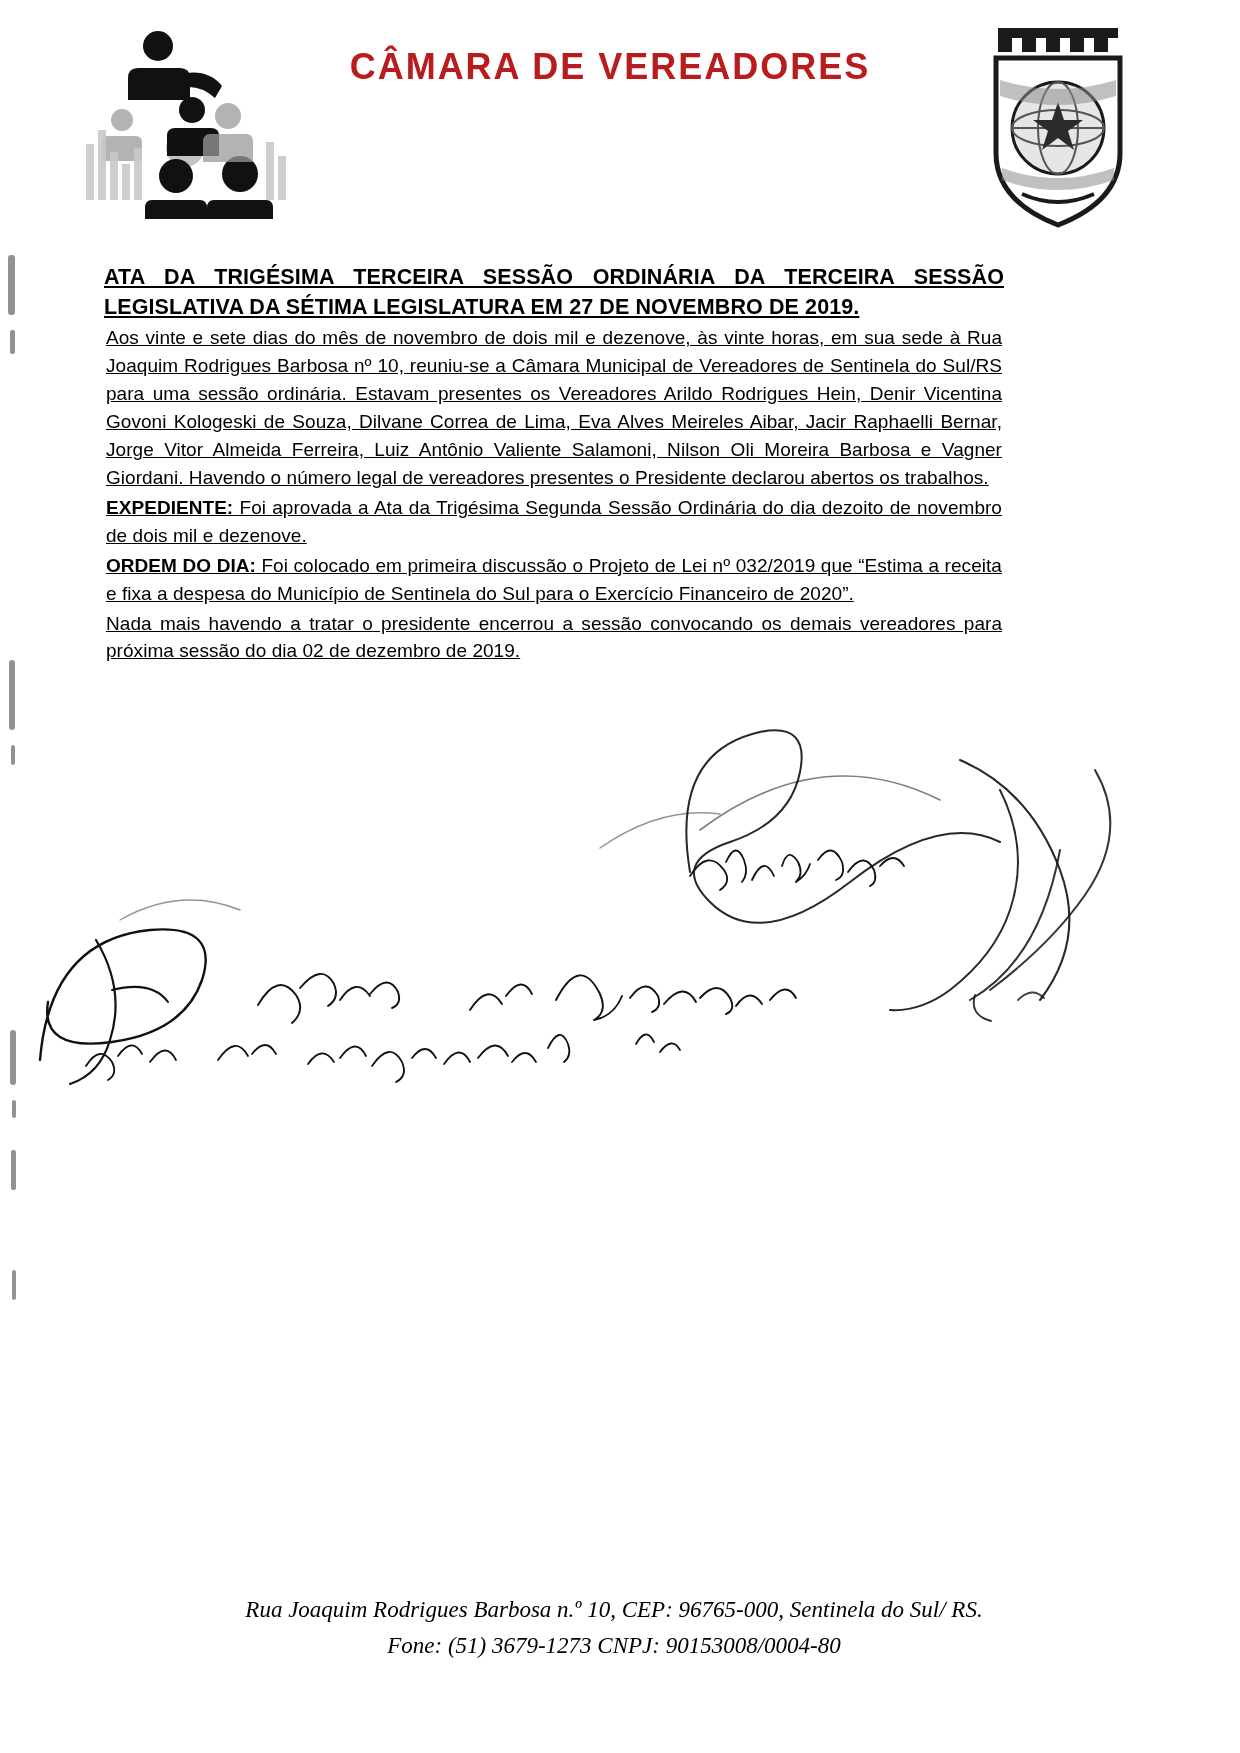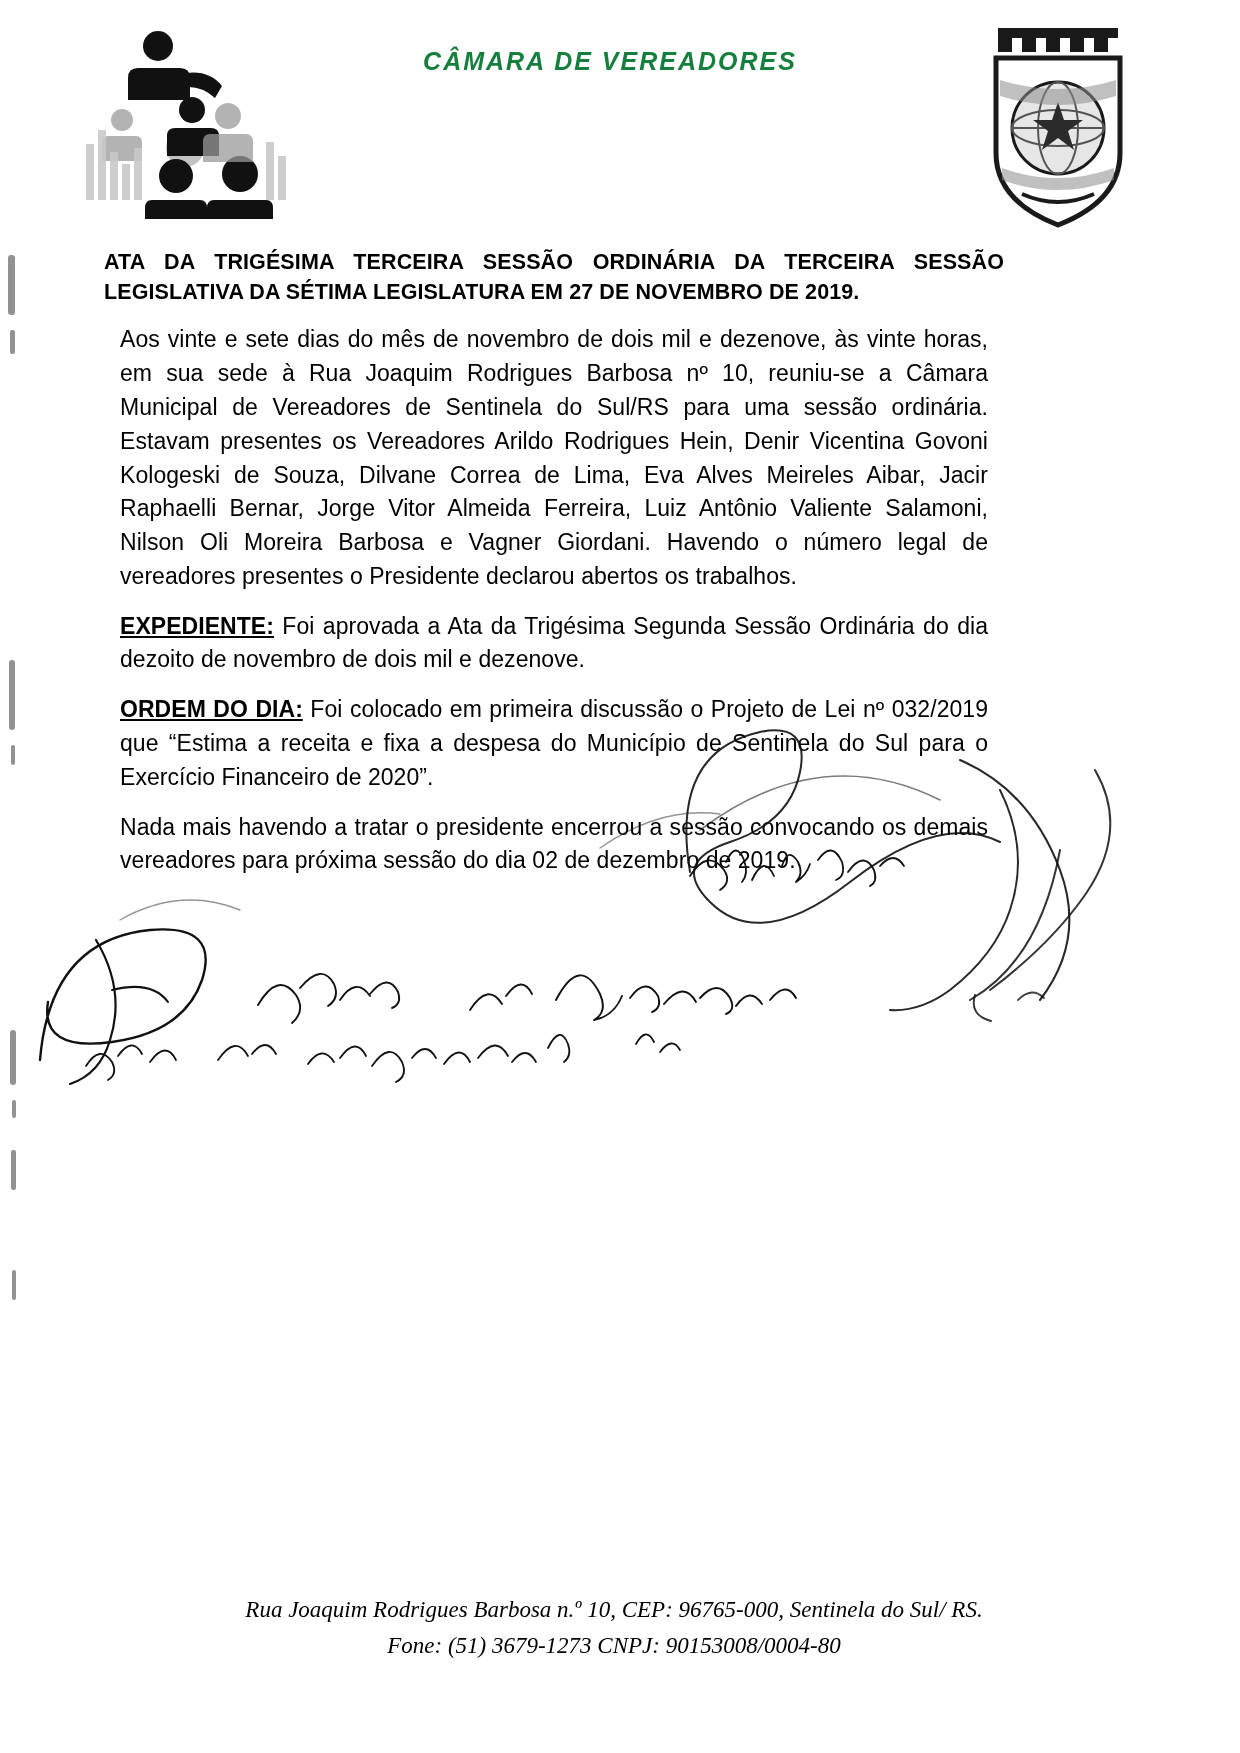--- a/index.html
+++ b/index.html
@@ -44,26 +44,25 @@
   .header-titles {
     position: absolute;
     left: 230px;
     top: 30px;
     width: 640px;
     text-align: center;
   }
   .title-line1 {
     font-family: "Liberation Sans", sans-serif;
     font-weight: bold;
-    font-size: 25px;
+    font-size: 36px;
     letter-spacing: 2px;
     line-height: 1.05;
     white-space: nowrap;
-    color: #15803d;
-    font-style: italic;
+    color: #b91c1c;
   }
   .title-line2 {
     font-family: "Liberation Sans", sans-serif;
     font-weight: bold;
     font-size: 55px;
     letter-spacing: 1px;
     line-height: 1.05;
     margin-top: 2px;
     white-space: nowrap;
     color: #111111;
@@ -83,37 +82,38 @@
     right: 35px;
     top: 0px;
     width: 175px;
     height: 215px;
   }
 
   
   .doc-body {
     position: absolute;
     left: 104px;
-    top: 248px;
+    top: 263px;
     width: 900px;
+    text-decoration: underline;
   }
   .doc-title {
     font-size: 21.5px;
     font-weight: bold;
     line-height: 1.38;
     text-align: justify;
     text-align-last: left;
     margin: 0 0 2px 0;
     letter-spacing: 0.1px;
   }
   .para {
-    font-size: 23px;
+    font-size: 19px;
     line-height: 1.47;
     text-align: justify;
-    margin: 16px;
+    margin: 2px;
     letter-spacing: 0.05px;
   }
   .para + .para { margin-top: 0px; }
   .lbl {
     font-weight: bold;
     text-decoration: underline;
   }
 
   
   .sig-layer {

